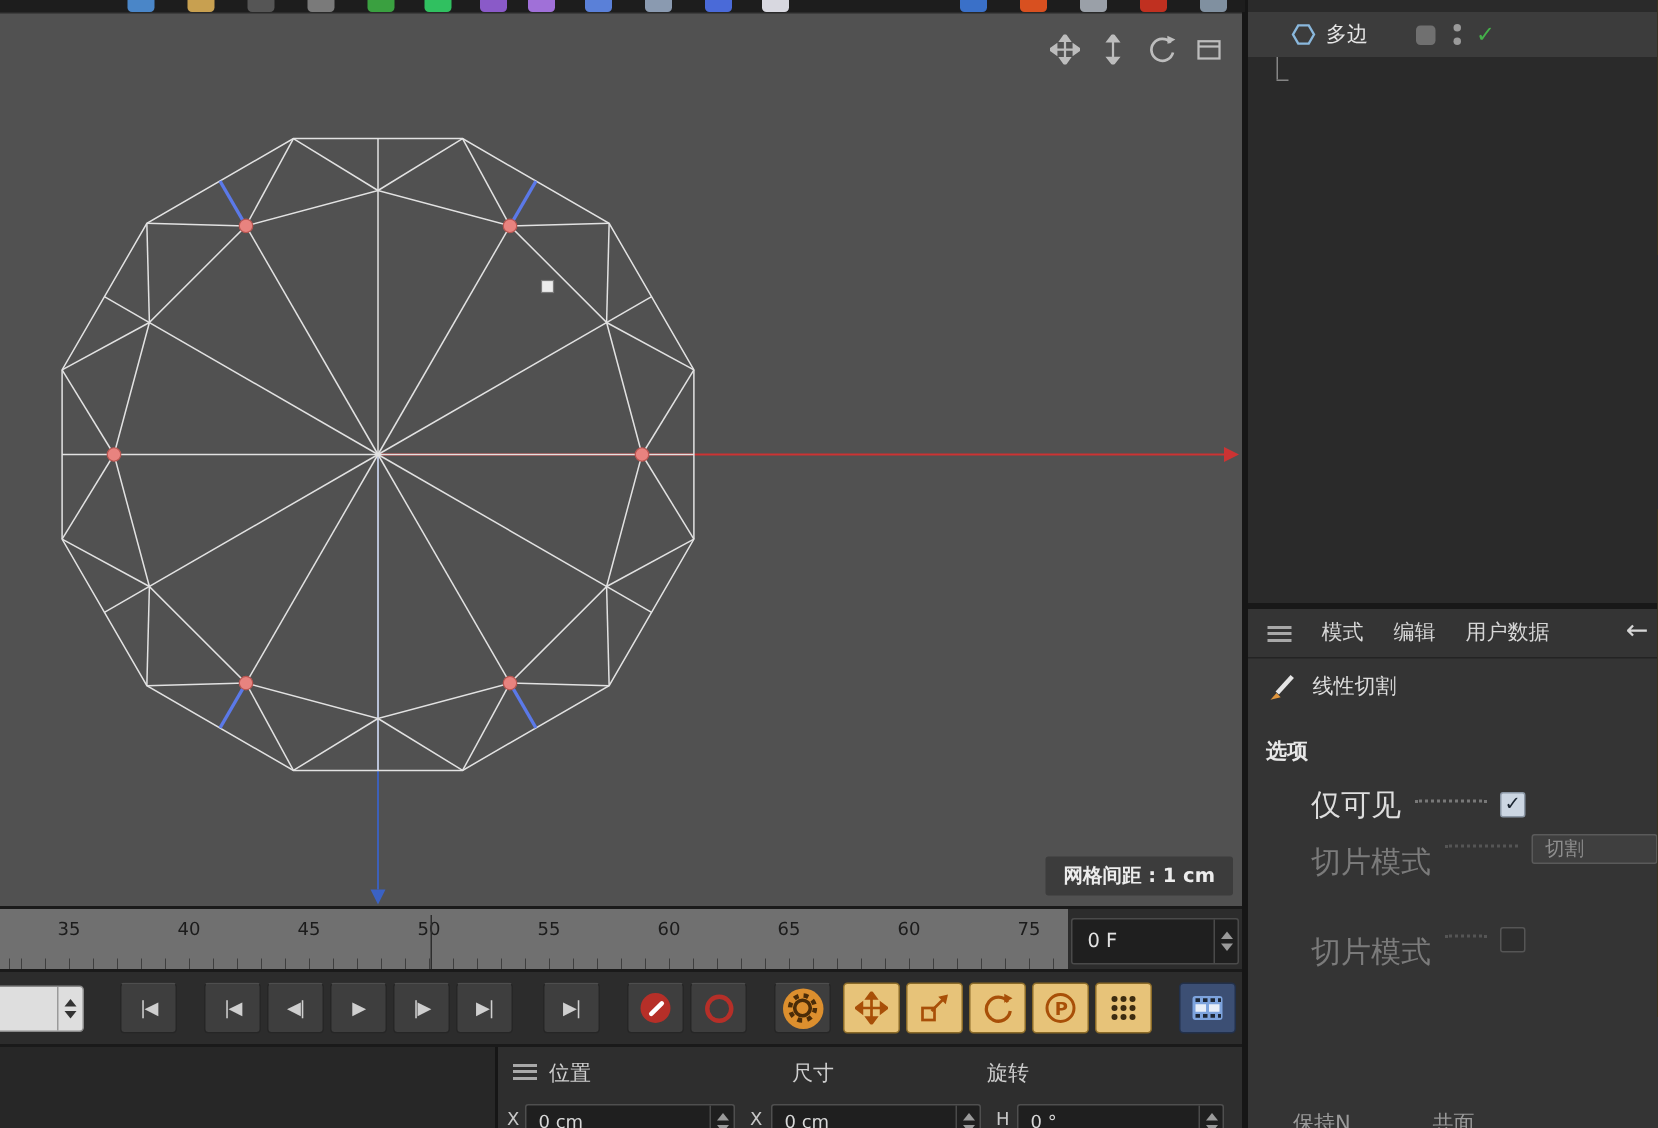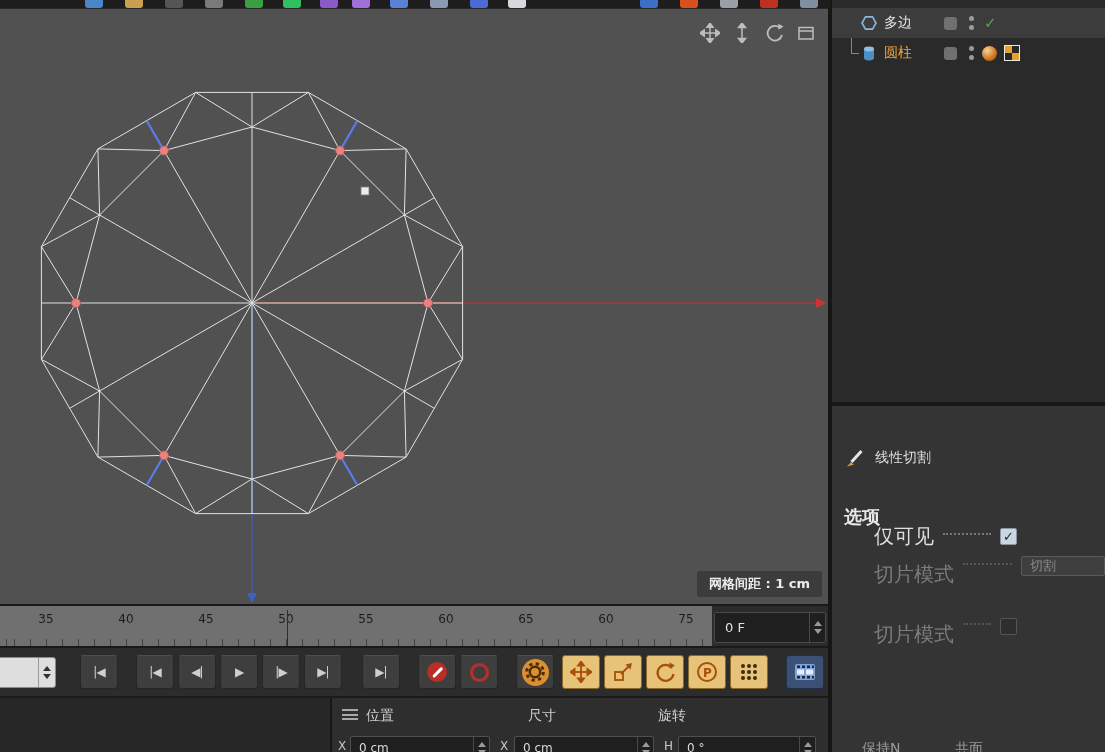--- a/index.html
+++ b/index.html
@@ -86,21 +86,21 @@
   #om-sep{position:absolute;left:0;top:402px;width:273px;height:4px;background:#181818;}
 
   #am{position:absolute;left:0;top:406px;width:273px;height:346px;background:#343434;}
   #am-head{position:absolute;left:0;top:0;width:273px;height:32px;border-bottom:1px solid #232323;
            display:flex;align-items:center;}
   #am-head .burger{margin-left:13px;}
   .am-tab{margin-left:20px;font-size:14px;color:#d6d6d6;cursor:pointer;}
   #am-detach{position:absolute;right:6px;top:4px;font-size:18px;color:#d6d6d6;}
   #tool-row{position:absolute;left:13px;top:42px;display:flex;align-items:center;gap:10px;}
   #tool-row .tname{font-size:14px;color:#dedede;}
-  #opt-title{position:absolute;left:12px;top:99px;font-size:18px;font-weight:bold;color:#e8e8e8;}
+  #opt-title{position:absolute;left:12px;top:86px;font-size:14px;font-weight:bold;color:#e8e8e8;}
   .opt-row{position:absolute;left:0;width:273px;height:24px;display:flex;align-items:center;}
   .opt-label{margin-left:42px;font-size:20px;color:#dedede;white-space:nowrap;}
   .leader{flex:1;margin:0 9px;border-bottom:2px dotted #787878;height:1px;transform:translateY(-3px);}
   .checkbox{width:17px;height:17px;box-sizing:border-box;background:#262626;border:1px solid #7a7a7a;
             border-radius:2px;display:flex;align-items:center;justify-content:center;
             font-size:13px;font-weight:bold;color:#1a2430;}
   .checkbox.checked{background:#ccd6e2;border-color:#8b97a5;}
   .checkbox.checked::after{content:"✓";}
   .cb-space{width:88px;flex:0 0 auto;}
   .dropdown{width:84px;height:20px;box-sizing:border-box;background:#3f3f3f;border:1px solid #5a5a5a;
@@ -423,46 +423,32 @@
         </svg>
         <span class="om-label">多边</span>
         <span class="layer-sq"></span>
         <span class="vdots">
             <i></i>
             <i></i>
           </span>
         <span class="okcheck">✓</span>
       </div>
 
-      <div class="om-row" style="top:38px">
-        <svg class="om-icon" viewBox="0 0 18 18">
-          <rect x="4" y="5" width="10" height="9" fill="#4d8fc4"></rect>
-          <ellipse cx="9" cy="14" rx="5" ry="2.4" fill="#4d8fc4"></ellipse>
-          <ellipse cx="9" cy="5" rx="5" ry="2.4" fill="#8cc0e8"></ellipse>
-        </svg>
-        <span class="om-label orange">圆柱</span>
-        <span class="layer-sq"></span>
-        <span class="vdots">
-            <i></i>
-            <i></i>
-          </span>
-        <span class="matball"></span>
-        <svg class="texcheck" width="16" height="16" viewBox="0 0 16 16">
-          <rect x="0" y="0" width="8" height="8" fill="#e8a030"></rect>
-            <rect x="8" y="8" width="8" height="8" fill="#e8a030"></rect>
-          <rect x="8" y="0" width="8" height="8" fill="#282828"></rect>
-            <rect x="0" y="8" width="8" height="8" fill="#282828"></rect>
-          <rect x="0.5" y="0.5" width="15" height="15" fill="none" stroke="#e8e8e8" stroke-width="1"></rect>
-        </svg>
-      </div>
     </div>
 
     <div id="om-sep"></div>
 
     <div id="am">
+      <div id="am-head">
+        <div class="burger"></div>
+        <span class="am-tab">模式</span>
+        <span class="am-tab">编辑</span>
+        <span class="am-tab">用户数据</span>
+        <span id="am-detach">←</span>
+      </div>
 
       <div id="tool-row">
         <svg width="20" height="20" viewBox="0 0 20 20">
           <line x1="6.5" y1="14" x2="16.5" y2="3" stroke="#e6e6e6" stroke-width="3"></line>
           <polygon points="2,18.5 6,14 8.8,16.8" fill="#e0953c"></polygon>
         </svg>
         <span class="tname">线性切割</span>
       </div>
 
       <div id="opt-title">选项</div>

